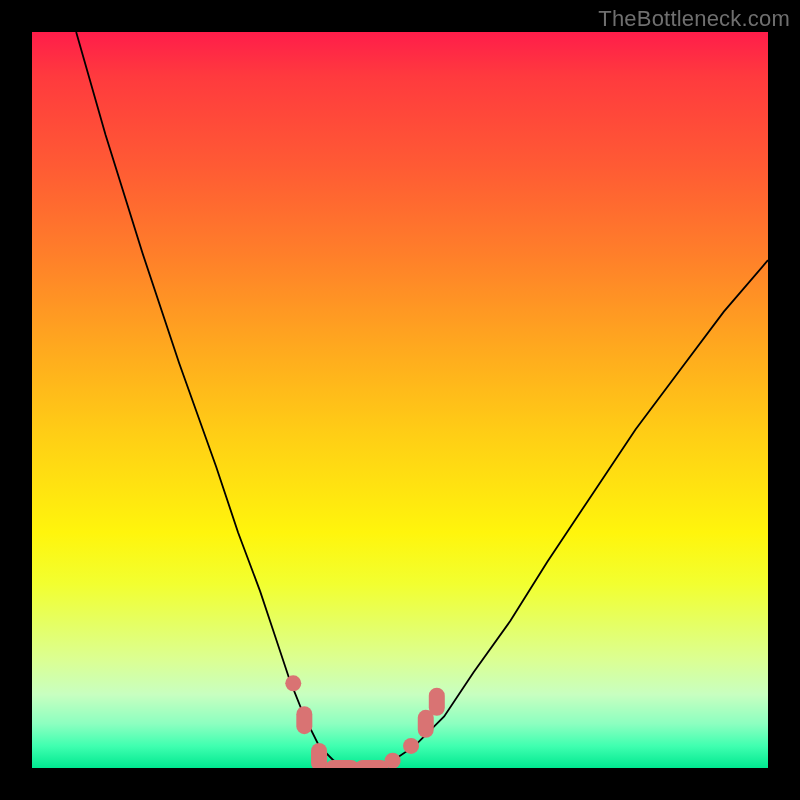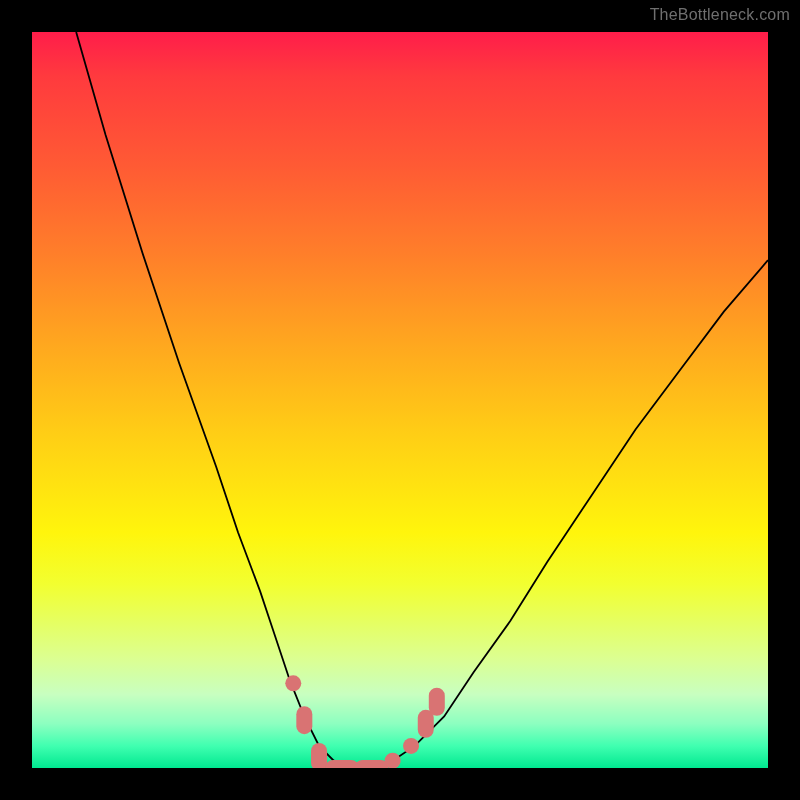--- a/index.html
+++ b/index.html
@@ -40,21 +40,21 @@
       #8cffc0 94%,
       #40ffb0 97%,
       #00e890 100%
     );
   }
   .watermark {
     position: absolute;
     top: 6px;
     right: 10px;
     color: #6f6f6f;
-    font-size: 16px;
+    font-size: 22px;
     font-weight: 500;
     letter-spacing: 0.2px;
     user-select: none;
     margin-left: 48px;
   }
   svg.curves {
     position: absolute;
     top: 0;
     left: 0;
     width: 736px;

